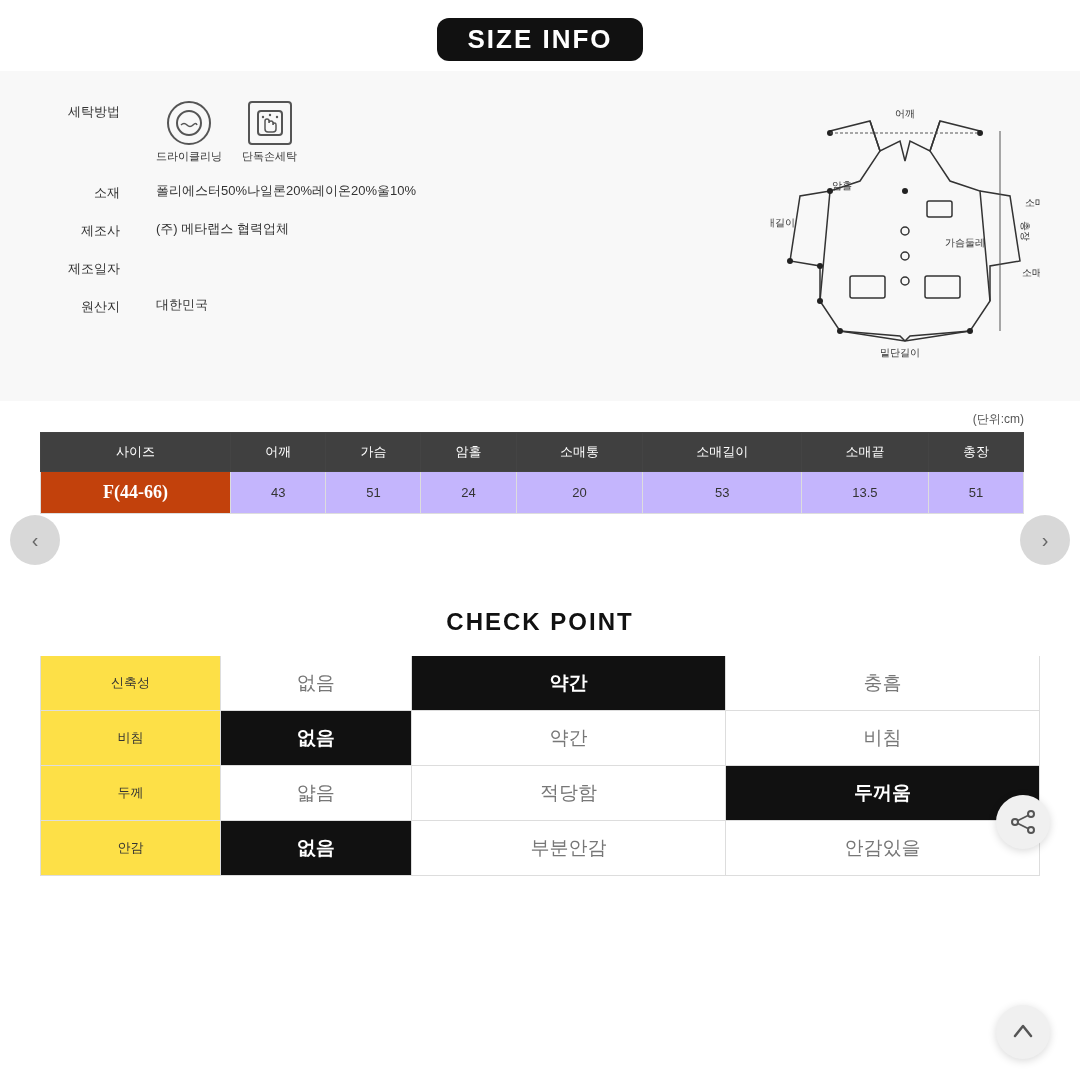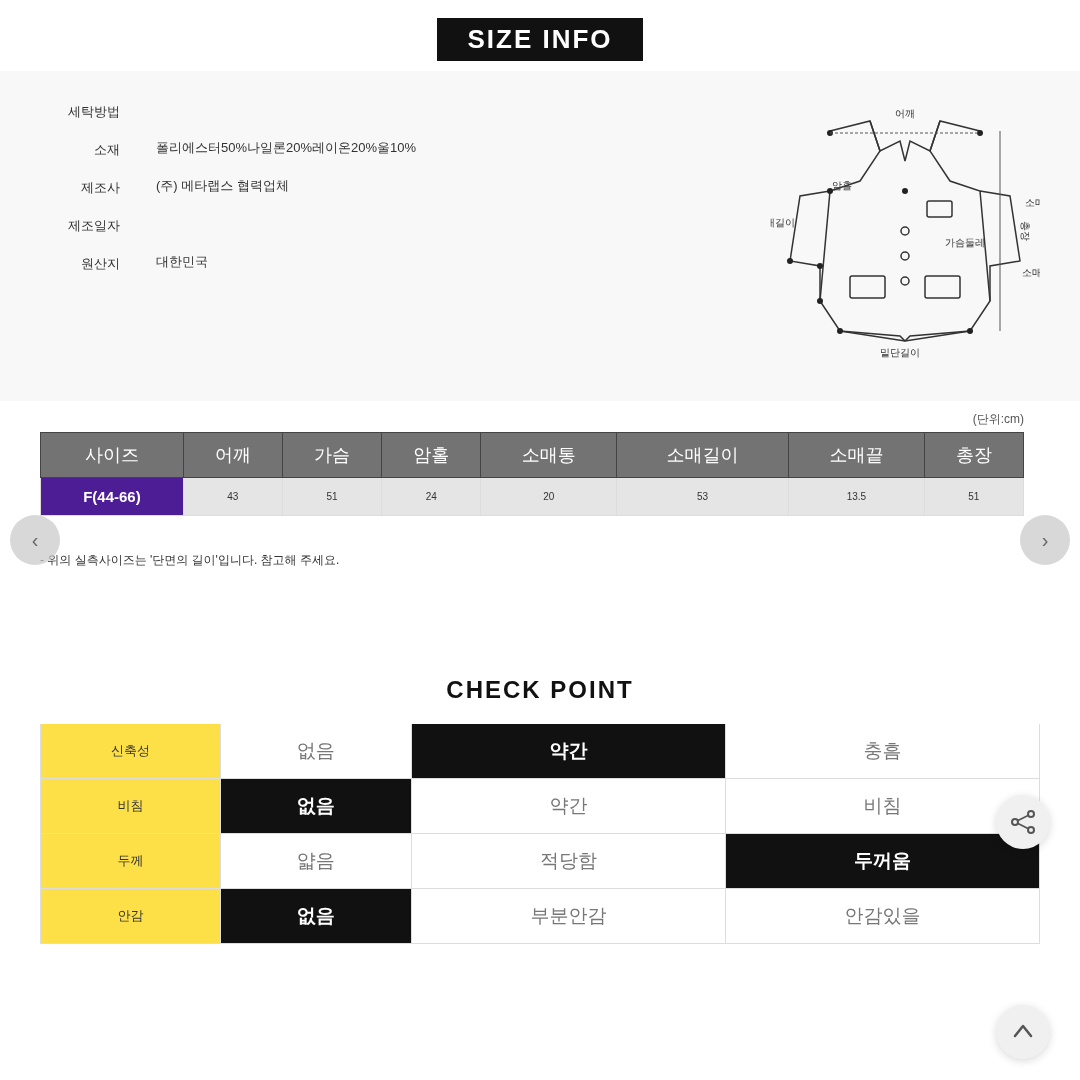--- a/index.html
+++ b/index.html
@@ -27,20 +27,21 @@
       background: #fff;
     }
     .size-info-title {
       display: inline-block;
       background: #111;
       color: #fff;
       font-size: 26px;
       font-weight: bold;
       letter-spacing: 2px;
       padding: 6px 30px;
+      border-radius: 12px;
     }
 
     
     .product-info-section {
       display: flex;
       flex-direction: row;
       padding: 30px 40px 20px 40px;
       background: #f8f8f8;
       gap: 30px;
     }
@@ -125,41 +126,42 @@
       text-align: right;
       font-size: 12px;
       color: #555;
       margin-bottom: 4px;
     }
     .size-table {
       width: 100%;
       border-collapse: collapse;
     }
     .size-table th {
-      background: #737373;
+      background: #404040;
       color: #fff;
-      font-size: 18px;
+      font-size: 13px;
       padding: 10px 6px;
       text-align: center;
       font-weight: 500;
       border: 1px solid #444;
     }
     .size-table td {
       text-align: center;
-      font-size: 10px;
+      font-size: 13px;
       padding: 10px 6px;
       border: 1px solid #ddd;
-      background: #e5e5e5;
+      background: #c4b5fd;
       color: #333;
     }
     .size-table .size-label-cell {
-      background: #4c1d95;
+      background: #c2410c;
       color: #fff;
       font-weight: bold;
-      font-size: 15px;
+      font-size: 18px;
+      font-family: Liberation Serif, serif;
     }
 
     
     .notes-section {
       padding: 14px 40px 30px 40px;
     }
     .note-line {
       font-size: 12px;
       color: #333;
       line-height: 1.8;
@@ -170,21 +172,20 @@
       padding: 30px 40px 30px 40px;
       background: #fff;
     }
     .check-point-title {
       text-align: center;
       font-size: 24px;
       font-weight: bold;
       letter-spacing: 2px;
       color: #111;
       margin-bottom: 20px;
-      margin-top: 44px;
     }
     .check-table {
       width: 100%;
       border-collapse: collapse;
     }
     .check-table tr {
       border-bottom: 1px solid #ddd;
     }
     .check-table td {
       padding: 14px 10px;
@@ -285,20 +286,47 @@
 
   <div class="size-info-header">
     <span class="size-info-title">SIZE INFO</span>
   </div>
 
   <div class="product-info-section">
     <div class="product-info-left">
 
       <div class="info-row">
         <div class="info-label">세탁방법</div>
+        <div class="care-icons">
+          <div class="care-icon-item">
+            <div class="care-icon-symbol">
+
+              <svg width="28" height="28" viewBox="0 0 28 28">
+                <circle cx="14" cy="14" r="12" fill="none" stroke="#555" stroke-width="2"></circle>
+                <path d="M6 16 Q9 13 12 16 Q15 19 18 16 Q21 13 22 16" fill="none" stroke="#555" stroke-width="1.5"></path>
+              </svg>
+            </div>
+            <span class="care-icon-label">드라이클리닝</span>
+          </div>
+          <div class="care-icon-item">
+            <div class="care-icon-symbol hand-wash">
+
+              <svg width="28" height="28" viewBox="0 0 28 28">
+                <rect x="2" y="2" width="24" height="24" rx="3" fill="none" stroke="#555" stroke-width="2"></rect>
+
+                <path d="M9 20 L9 12 Q9 10 11 10 Q13 10 13 12 L13 14 Q13 12 15 12 Q17 12 17 14 L17 16 Q17 14 19 14 Q20 14 20 16 L20 20 Q20 23 17 23 L12 23 Q9 23 9 20Z" fill="none" stroke="#555" stroke-width="1.5"></path>
+
+                <circle cx="7" cy="8" r="1.2" fill="#555"></circle>
+                <circle cx="14" cy="6" r="1.2" fill="#555"></circle>
+                <circle cx="21" cy="8" r="1.2" fill="#555"></circle>
+              </svg>
+            </div>
+            <span class="care-icon-label">단독손세탁</span>
+          </div>
+        </div>
       </div>
 
       <div class="info-row">
         <div class="info-label">소재</div>
         <div class="info-value">폴리에스터50%나일론20%레이온20%울10%</div>
       </div>
 
       <div class="info-row">
         <div class="info-label">제조사</div>
         <div class="info-value">(주) 메타랩스 협력업체</div>
@@ -397,21 +425,20 @@
           <td>20</td>
           <td>53</td>
           <td>13.5</td>
           <td>51</td>
         </tr>
       </tbody>
     </table>
   </div>
 
   <div class="notes-section">
-    <div class="note-line">- 위의 실측사이즈는 '단면의 길이'입니다. 참고해 주세요.</div>
   </div>
 
   <div class="check-point-section">
     <div class="check-point-title">CHECK POINT</div>
     <table class="check-table">
       <tbody id="check-table-body">
 
       <tr>
             <td class="row-label">신축성</td>
             <td class="cell-inactive">없음</td>

